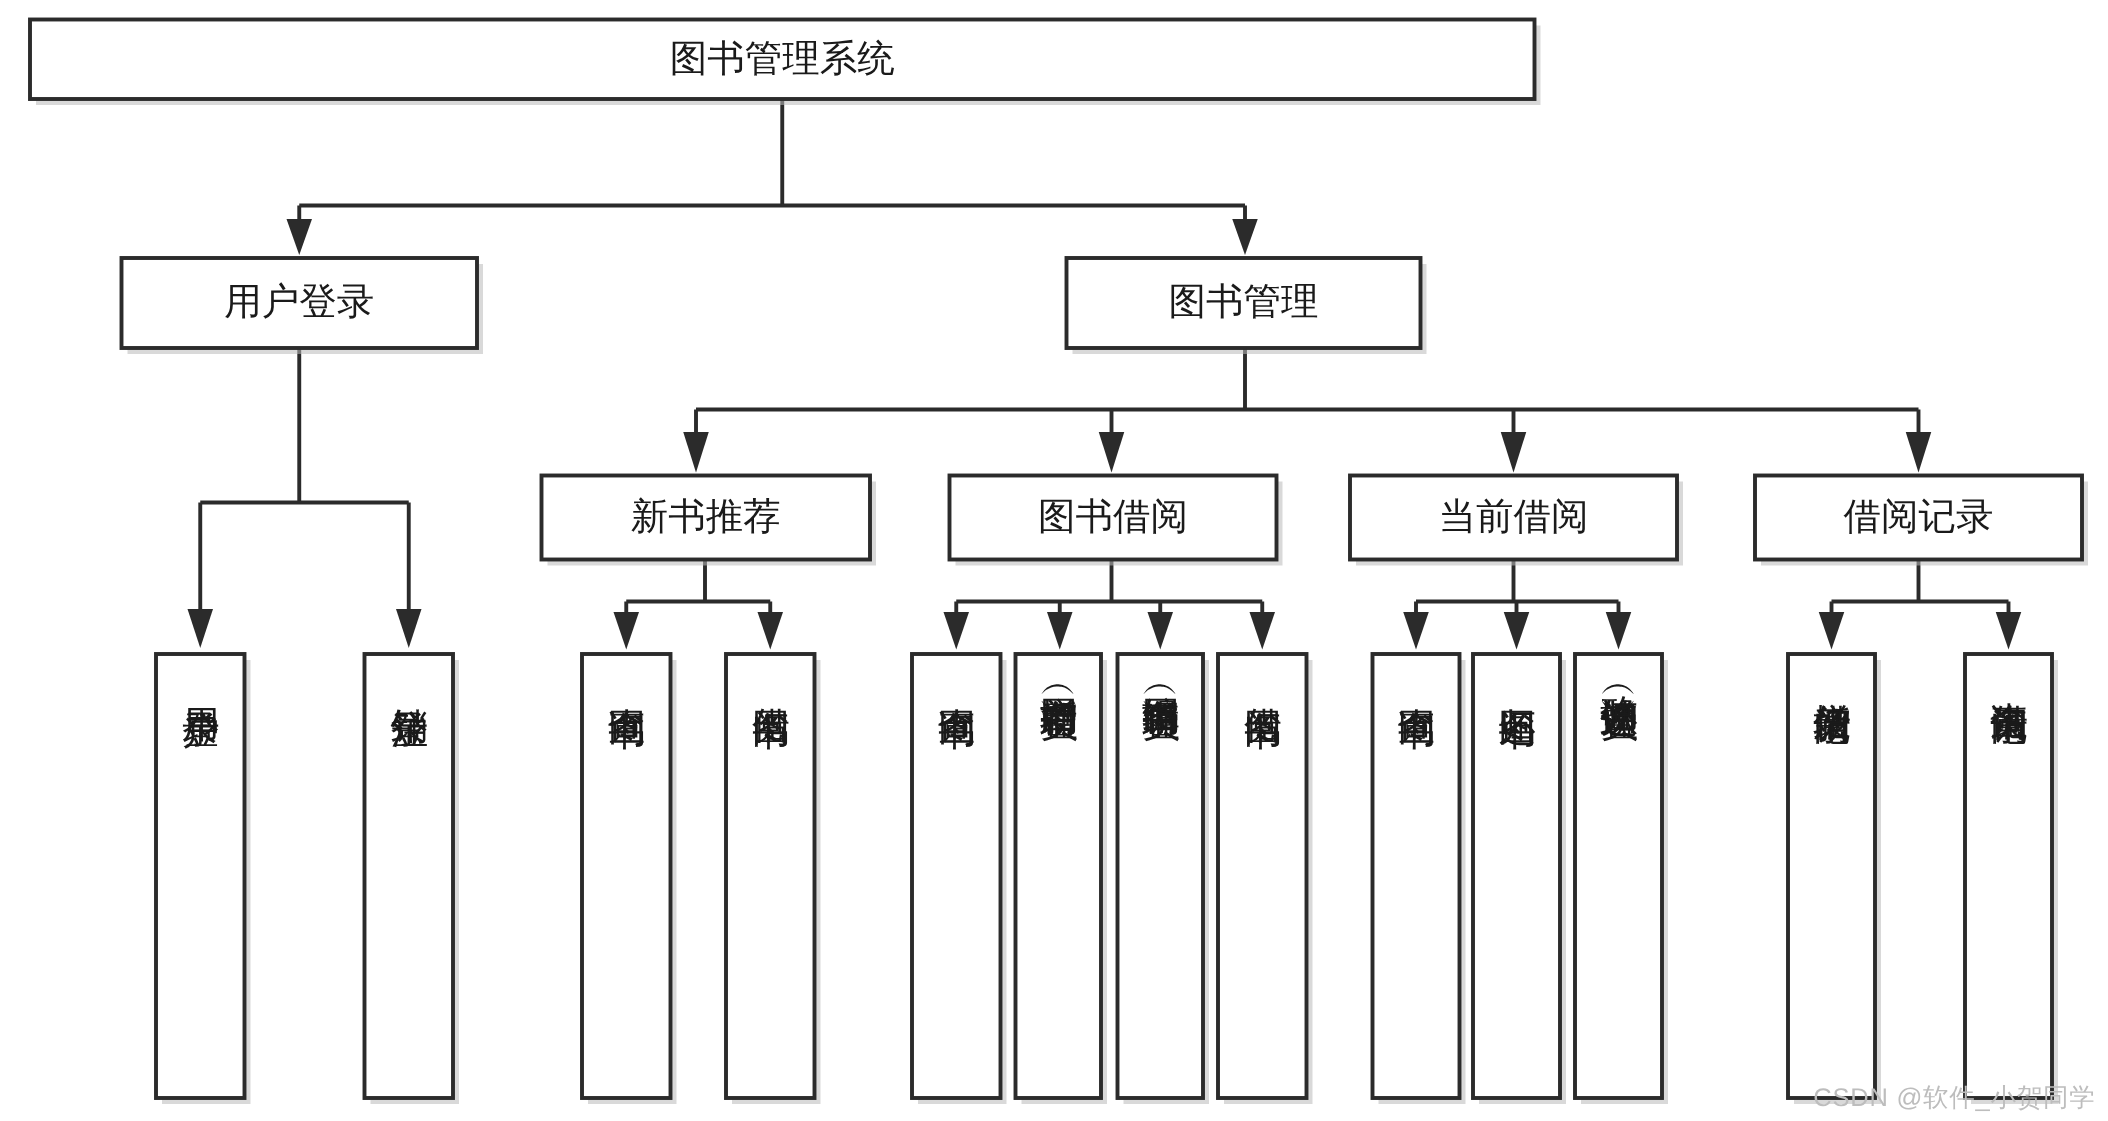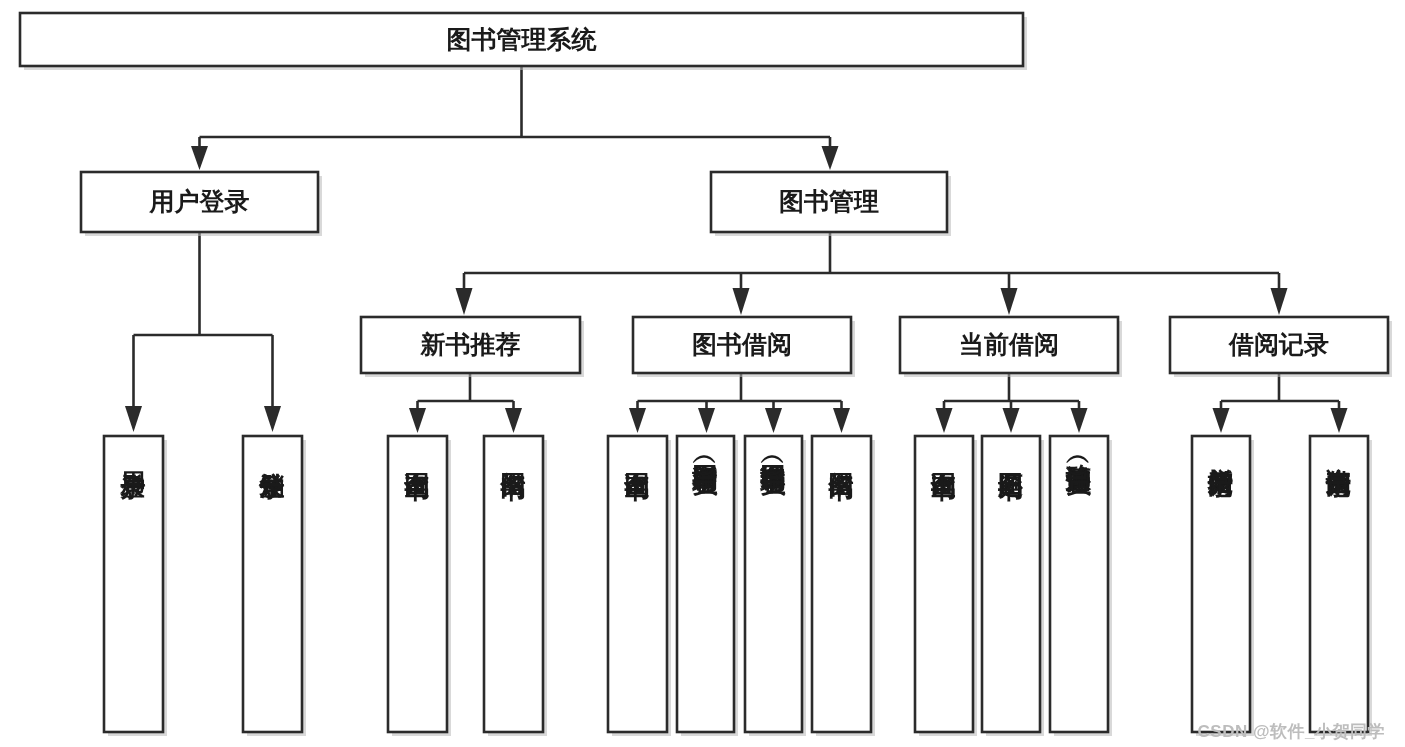--- a/index.html
+++ b/index.html
@@ -10,21 +10,20 @@
   }
   body {
     font-family: "Liberation Sans", "DejaVu Sans", sans-serif;
   }
   #diagram-root {
     position: relative;
     width: 1405px;
     height: 747px;
     background: #ffffff;
     overflow: hidden;
-    font-weight: bold;
   }
   svg.diagram-canvas {
     position: absolute;
     top: 0;
     left: 0;
     width: 1405px;
     height: 747px;
     display: block;
   }
   .node-box {
@@ -72,21 +71,21 @@
     font-family: "Liberation Sans", "DejaVu Sans", sans-serif;
     font-size: 25px;
     line-height: 1.12;
     color: #1a1a1a;
     letter-spacing: 1px;
     white-space: nowrap;
     text-align: center;
   }
   .watermark {
     position: absolute;
-    right: 20px;
+    right: 8px;
     bottom: 4px;
     font-family: "Liberation Sans", "DejaVu Sans", sans-serif;
     font-size: 17px;
     color: #bdbdbd;
     letter-spacing: 0.5px;
     white-space: nowrap;
     user-select: none;
   }
 </style>
 </head>

